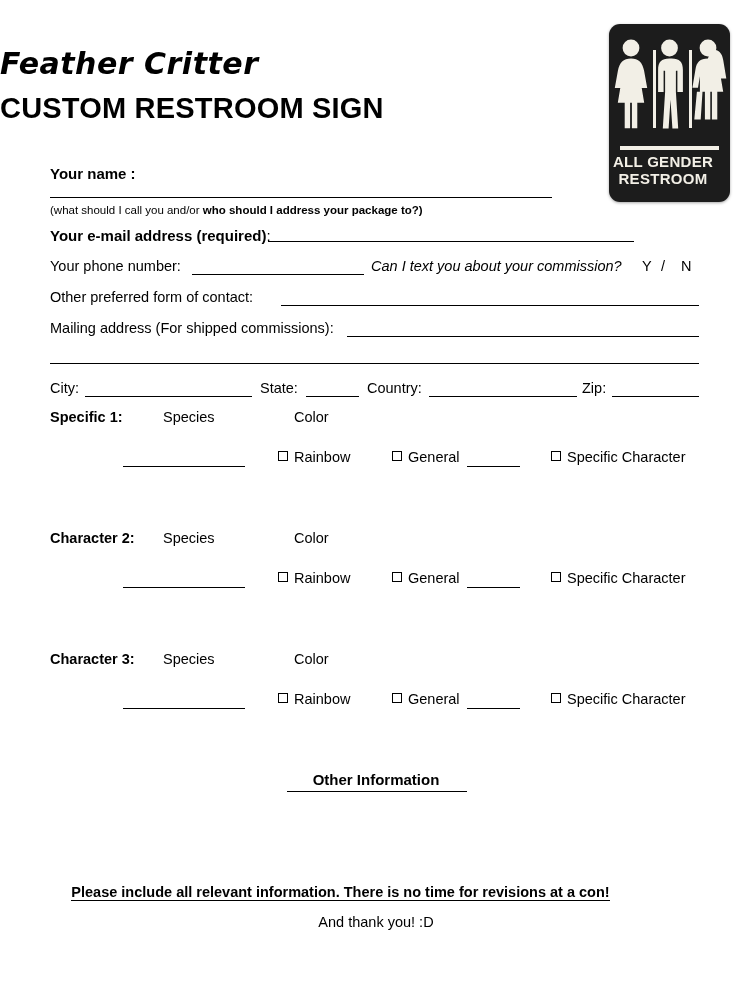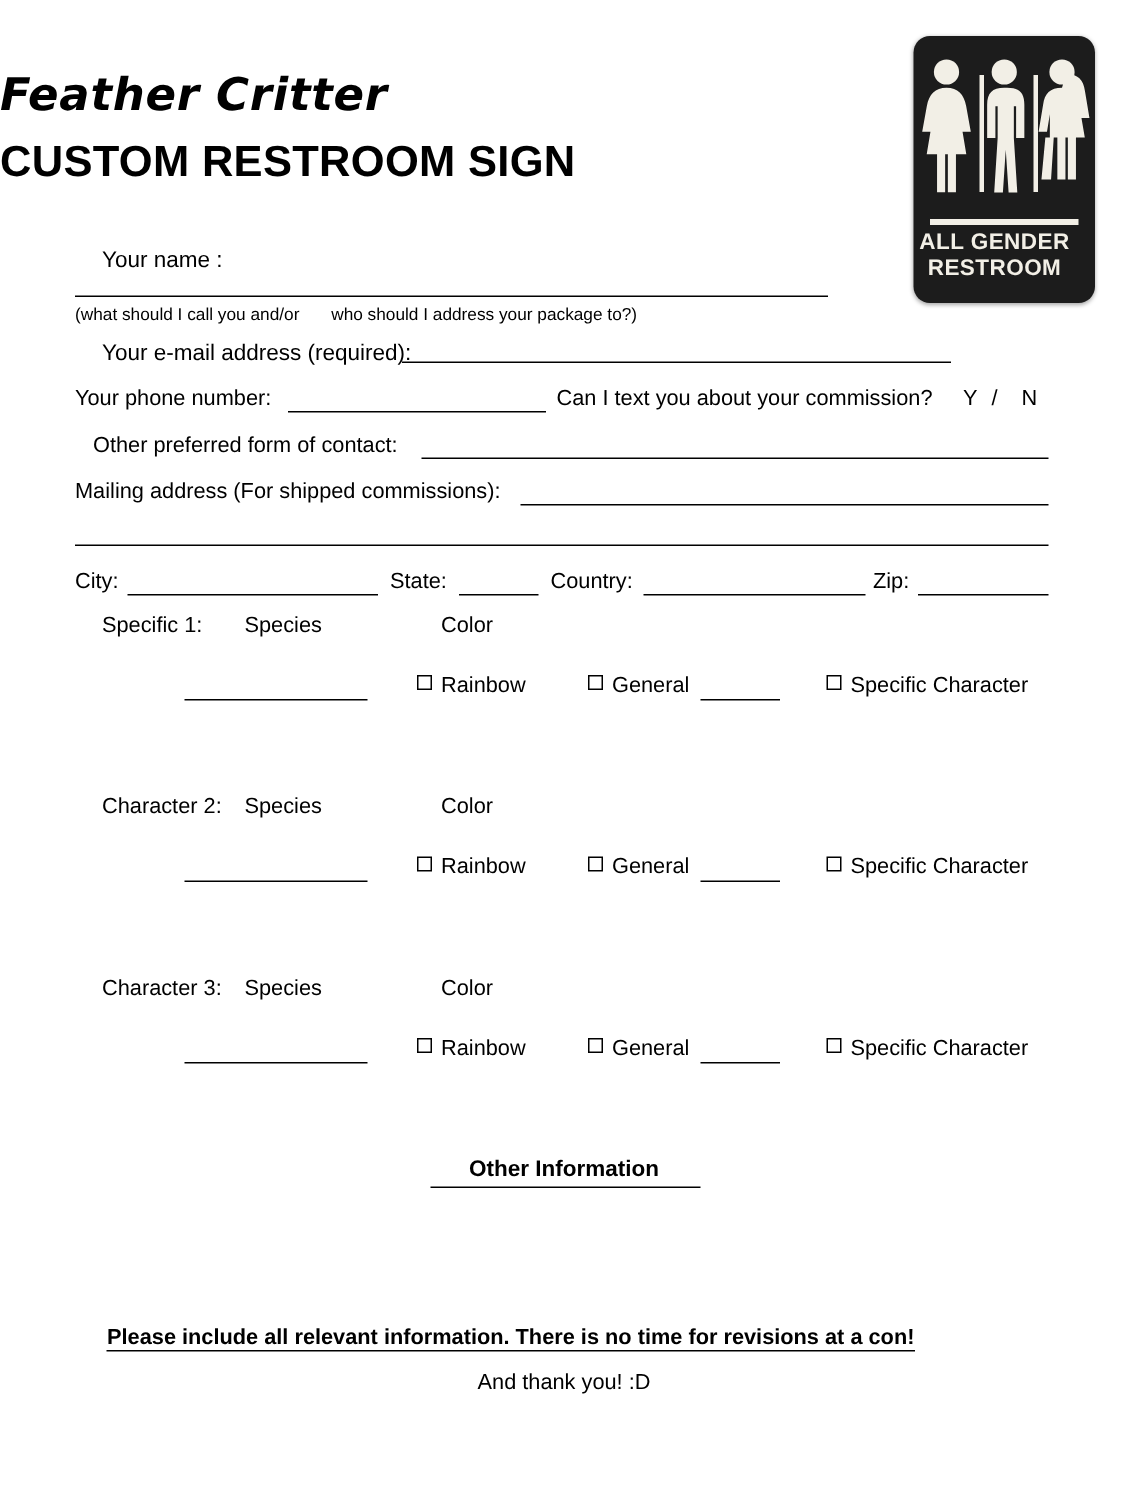--- a/index.html
+++ b/index.html
@@ -88,21 +88,21 @@
     letter-spacing: 0.3px;
   }
 
   
   .row {
     position: absolute;
     white-space: nowrap;
     font-size: 14.5px;
     line-height: 1;
   }
-  .b { font-weight: normal; margin-left: 18px; }
+  .b { font-weight: bold; }
   .small { font-size: 11.5px; }
 
   .rule {
     position: absolute;
     height: 0;
     border-top: 1.6px solid #000000;
   }
 
   
   .ul-inline {
@@ -200,26 +200,26 @@
     <span class="b">Your e-mail address (required)</span><span>:</span>
   </div>
 
   <div class="row small" style="left:50px; top:205px;">
     <span>(what should I call you and/or </span><span class="b">who should I address your package to?)</span>
   </div>
   <div class="rule" style="left:268px; top:241px; width:366px;"></div>
 
   <div class="row" style="left:50px; top:259px;">Your phone number:</div>
   <div class="rule" style="left:192px; top:274px; width:172px;"></div>
-  <div class="row" style="left:371px; top:259px;">Can I text you about your commission?</div>
+  <div class="row" style="left:371px; top:259px;font-style:italic;">Can I text you about your commission?</div>
   <div class="row" style="left:642px; top:259px;">Y</div>
   <div class="row" style="left:661px; top:259px;">/</div>
   <div class="row" style="left:681px; top:259px;">N</div>
 
-  <div class="row" style="left:62px; top:290px;">Other preferred form of contact:</div>
+  <div class="row" style="left:50px; top:290px;">Other preferred form of contact:</div>
   <div class="rule" style="left:281px; top:305px; width:418px;"></div>
 
   <div class="row" style="left:50px; top:321px;">Mailing address (For shipped commissions):</div>
   <div class="rule" style="left:347px; top:336px; width:352px;"></div>
   <div class="rule" style="left:50px; top:363px; width:649px;"></div>
 
   <div class="row" style="left:50px; top:381px;">City:</div>
   <div class="rule" style="left:85px; top:396px; width:167px;"></div>
 
   <div class="row" style="left:260px; top:381px;">State:</div>

